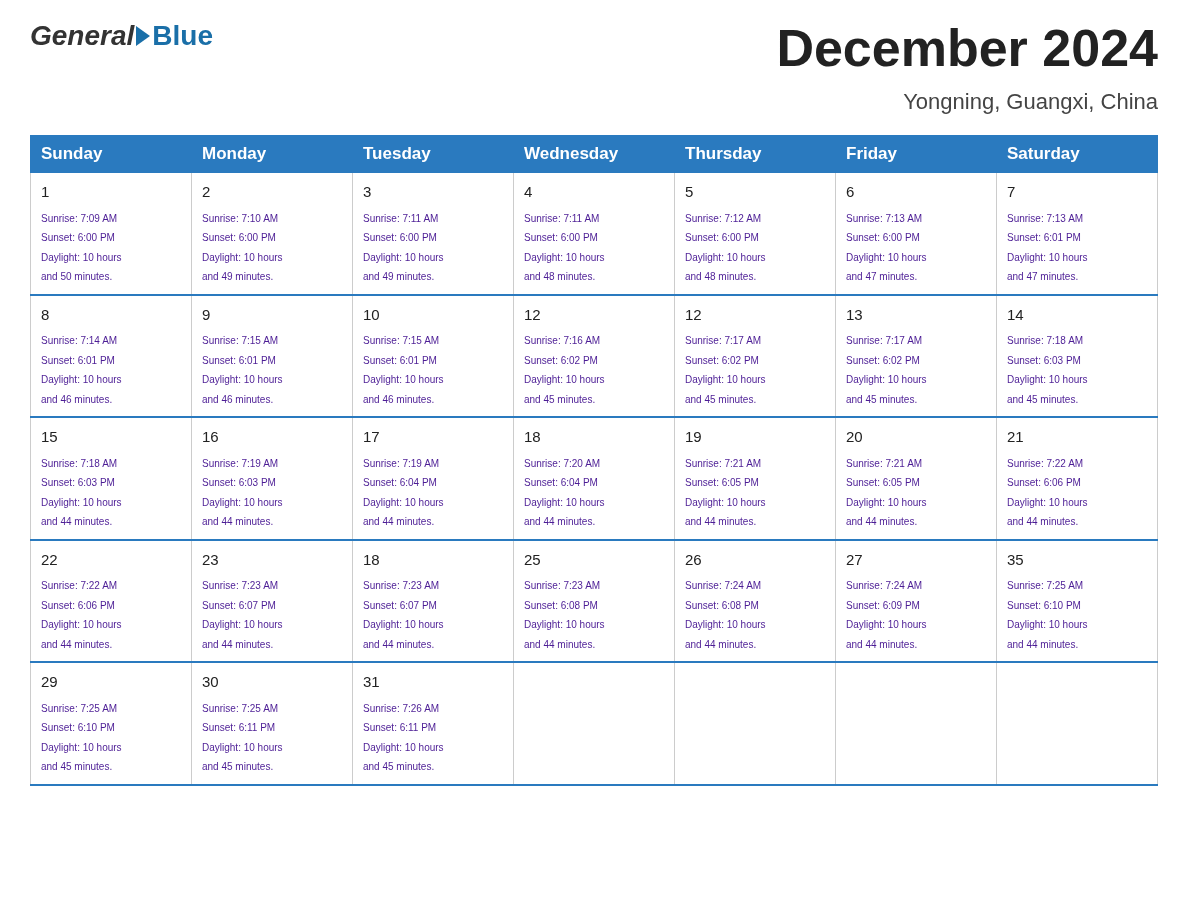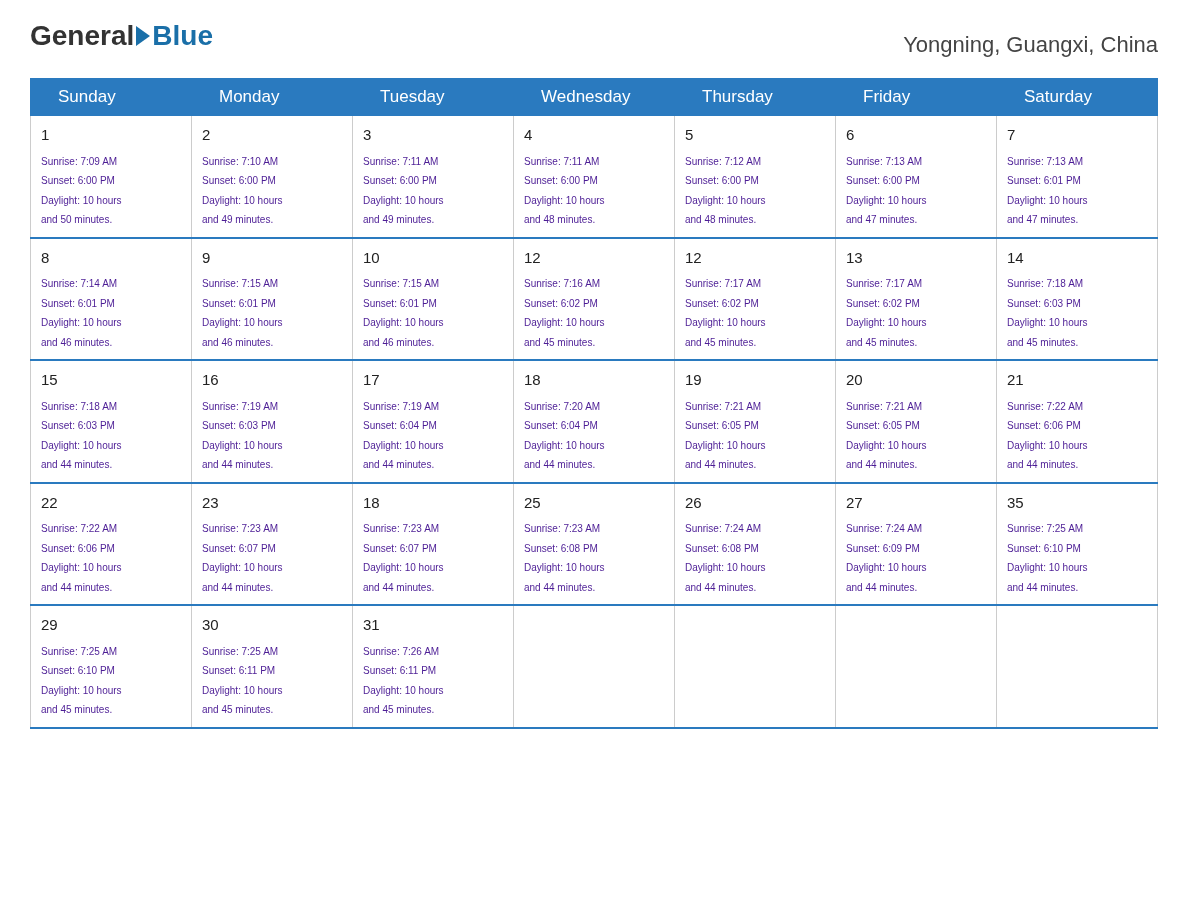--- a/index.html
+++ b/index.html
@@ -23,20 +23,21 @@
     }
     .logo-text {
       display: flex;
       align-items: center;
       font-size: 28px;
       font-weight: bold;
       color: #333;
     }
     .logo-text .general {
       color: #333;
+      font-style: italic;
     }
     .logo-text .arrow {
       width: 0;
       height: 0;
       border-left: 14px solid #1a6fa8;
       border-top: 10px solid transparent;
       border-bottom: 10px solid transparent;
       margin: 0 2px;
       display: inline-block;
     }
@@ -61,22 +62,22 @@
       width: 100%;
       border-collapse: collapse;
       table-layout: fixed;
     }
     thead tr {
       background-color: #2a7abf;
     }
     thead th {
       color: #fff;
       font-size: 17px;
-      font-weight: normal;
-      padding: 8px 27px;
+      font-weight: bold;
+      padding: 8px 10px;
       text-align: left;
       border: 1px solid #2a7abf;
     }
     tbody td {
       vertical-align: top;
       padding: 8px 10px;
       border: 1px solid #ccc;
       font-size: 13px;
       color: #333;
       line-height: 1.5;
@@ -106,20 +107,21 @@
 
 <div class="header">
   <div class="logo-area">
     <div class="logo-text">
       <span class="general">General</span>
       <span class="arrow"></span>
       <span class="blue">Blue</span>
     </div>
   </div>
   <div class="title-area">
+    <div class="month-title">December 2024</div>
     <div class="location">Yongning, Guangxi, China</div>
   </div>
 </div>
 
 <table>
   <thead>
     <tr>
       <th>Sunday</th>
       <th>Monday</th>
       <th>Tuesday</th>

